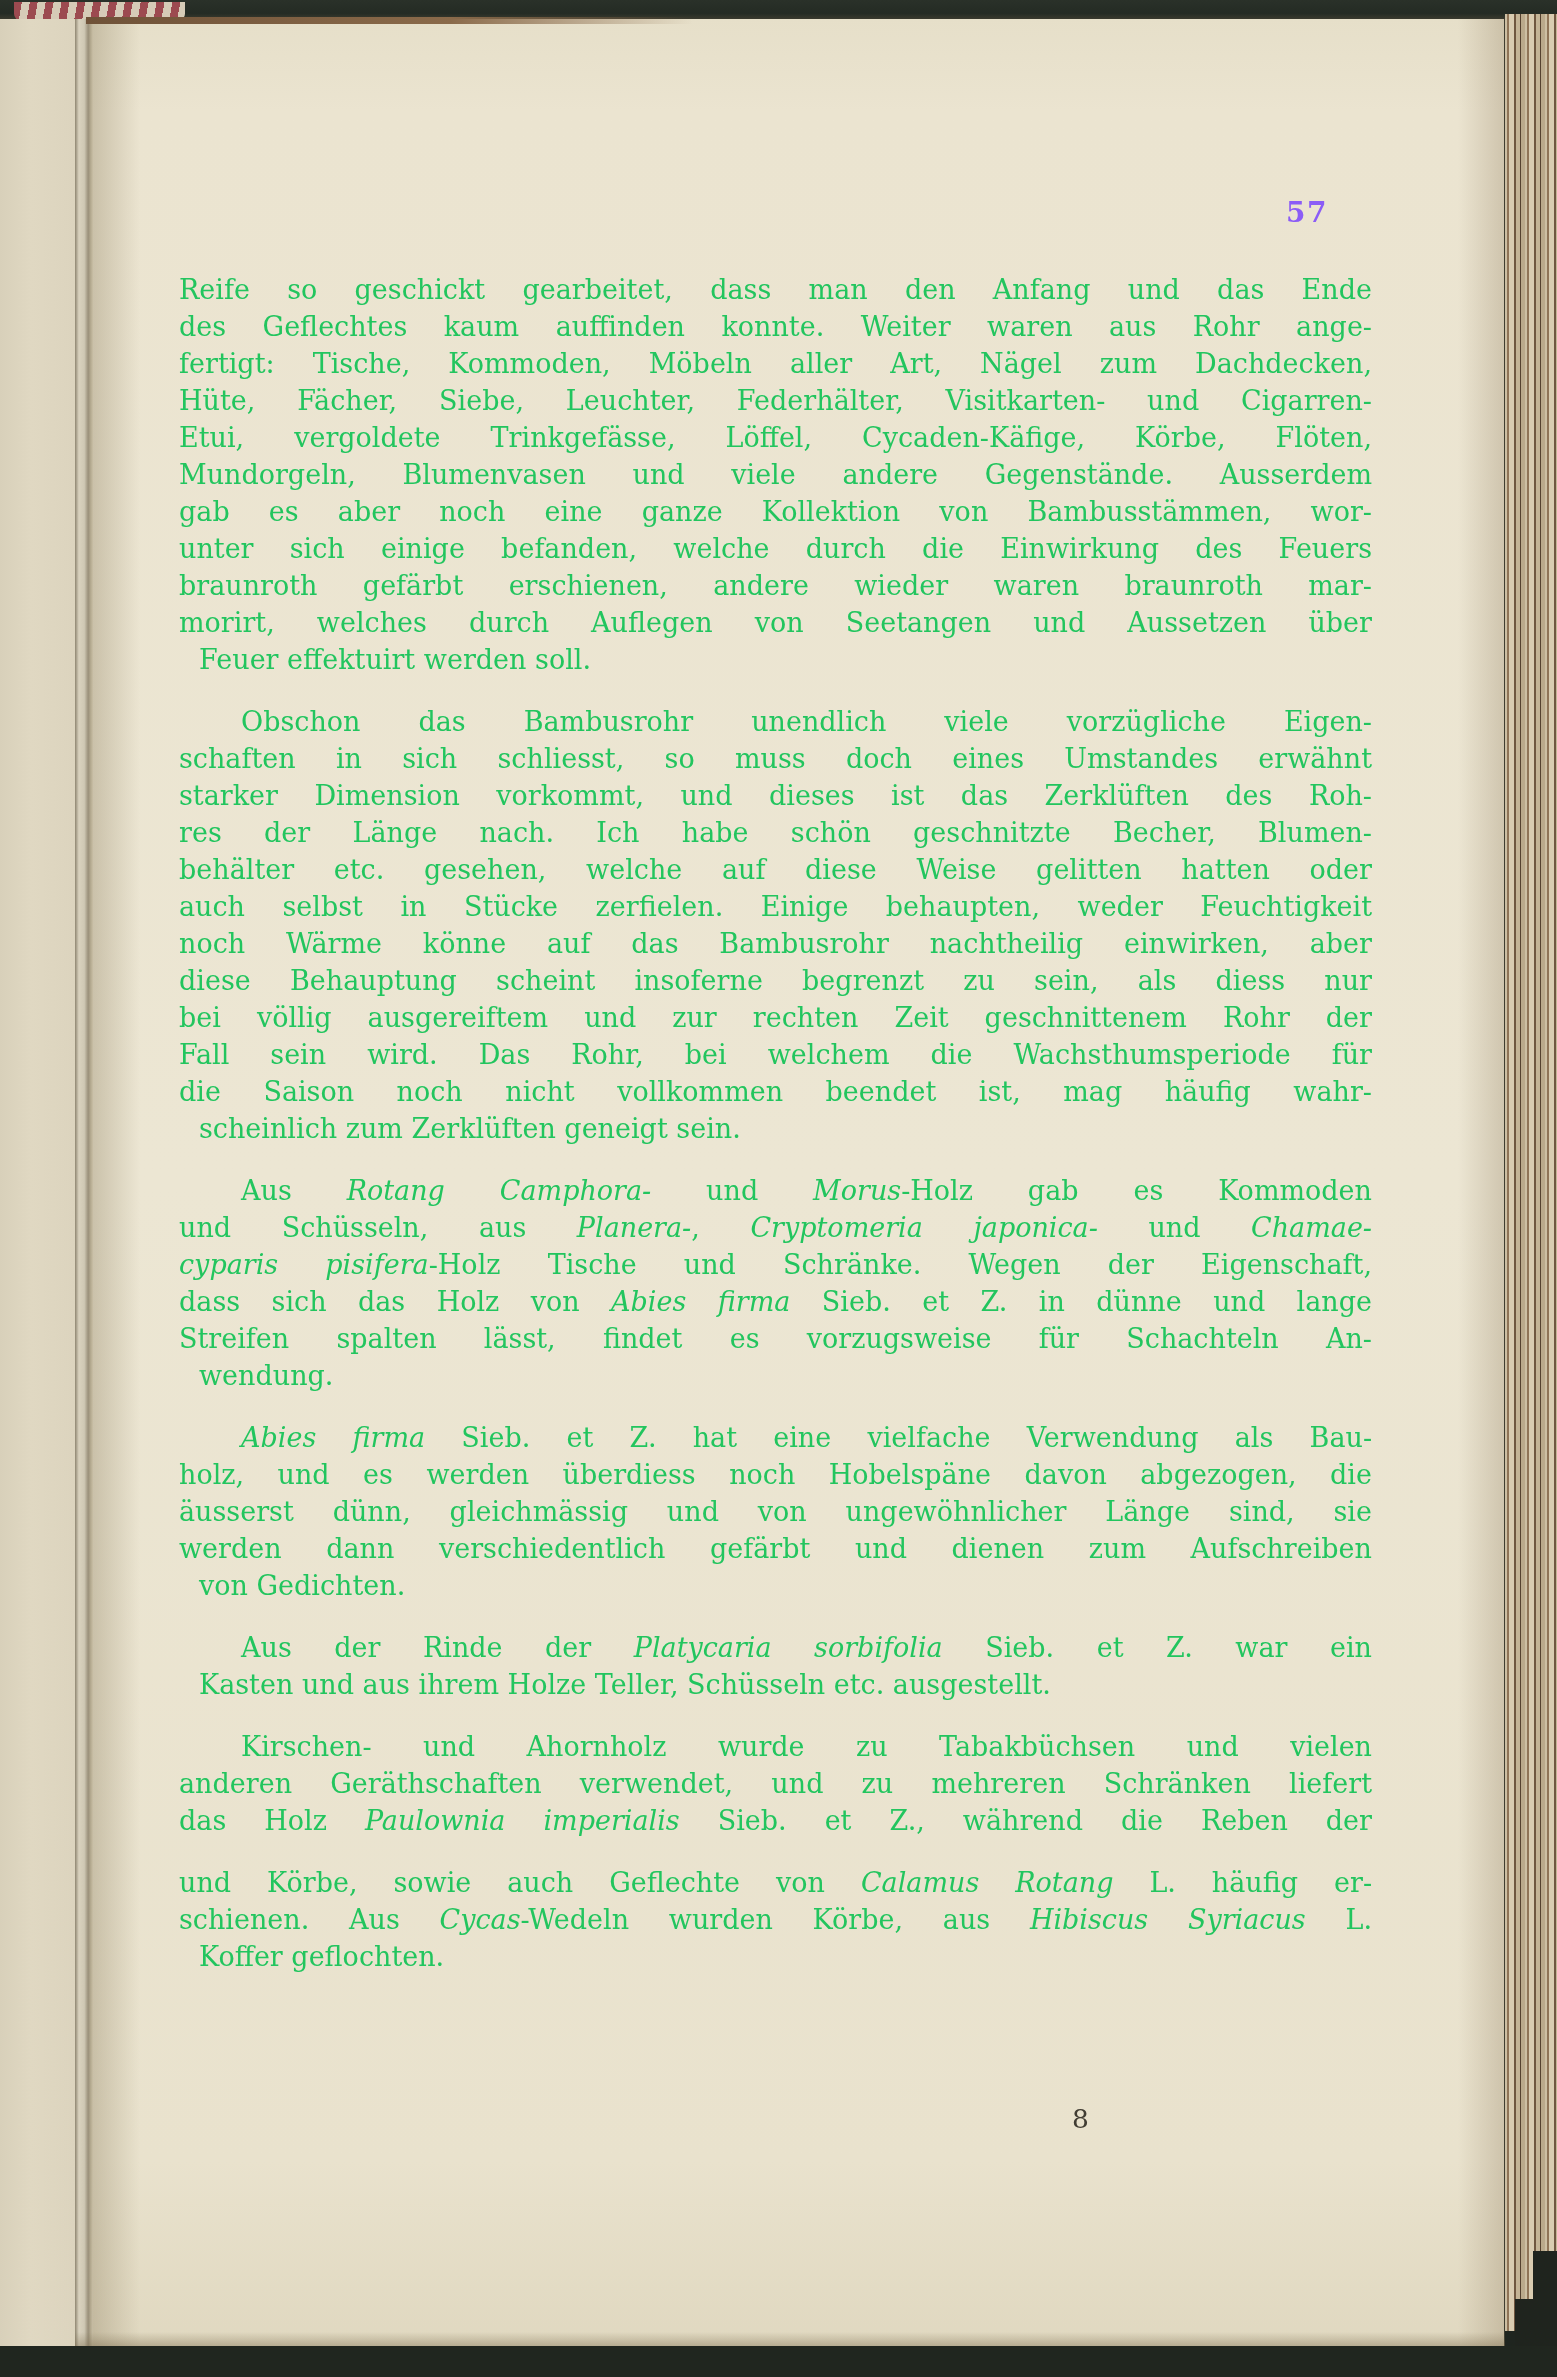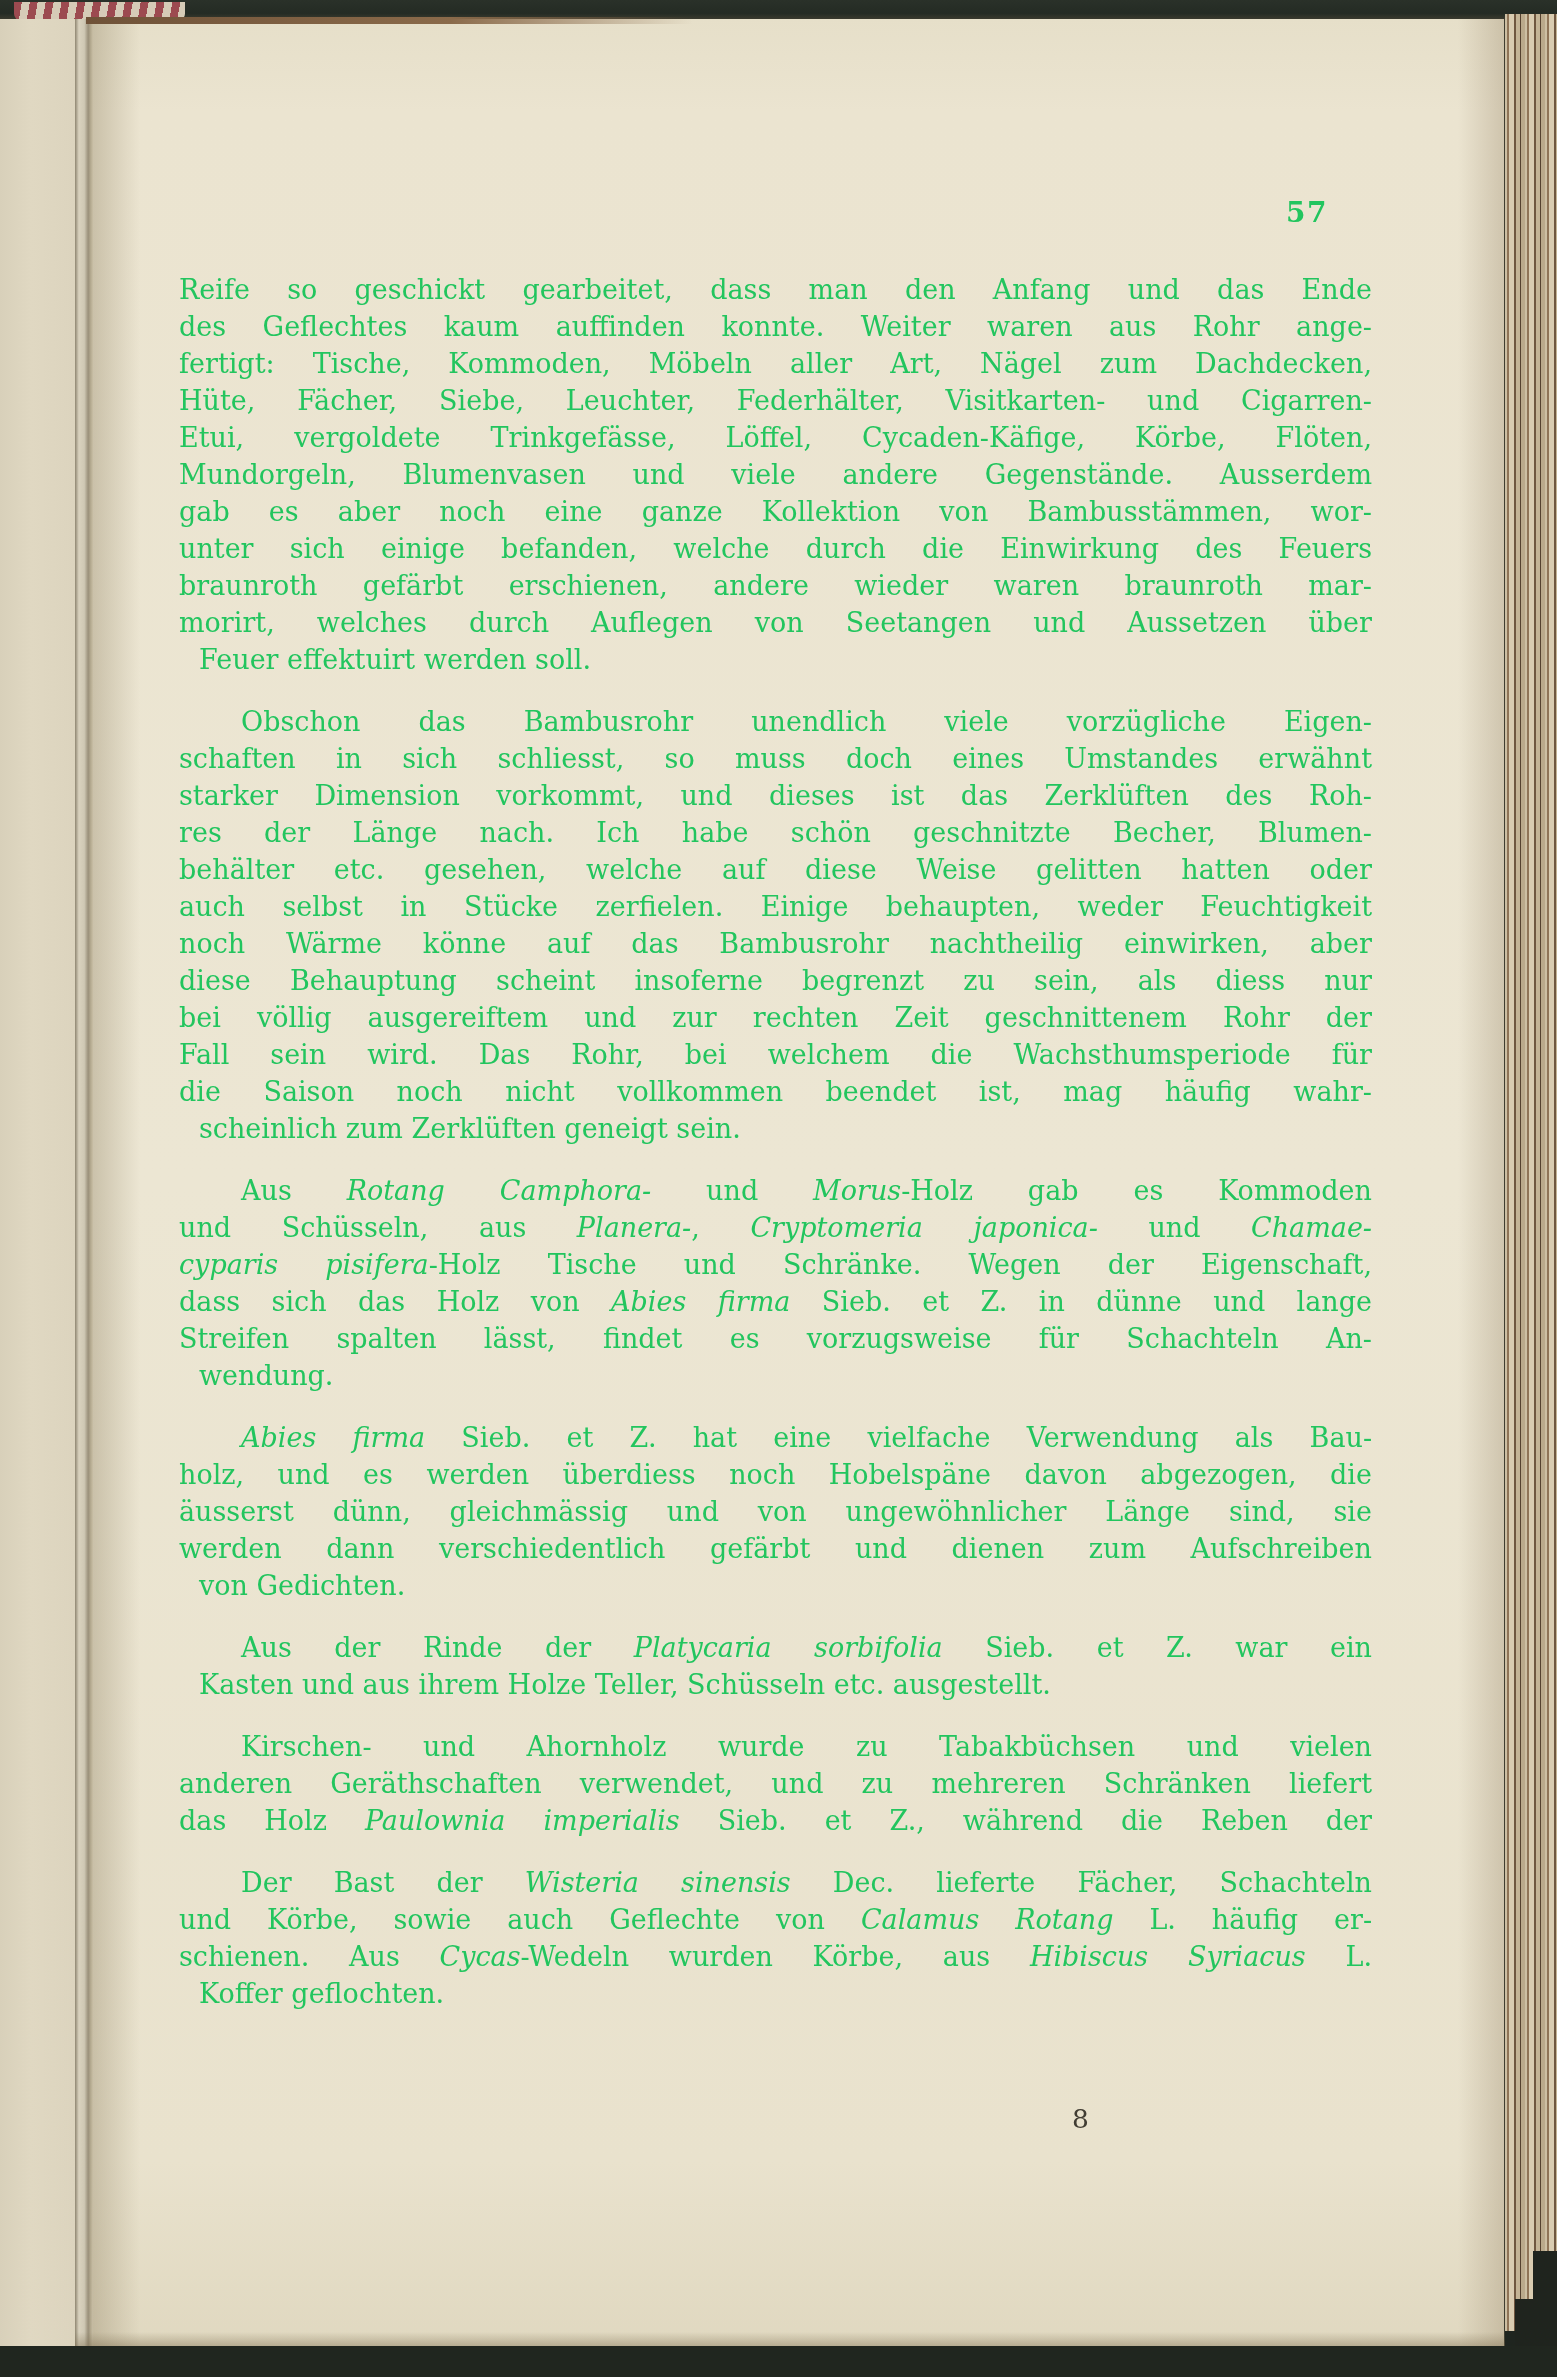--- a/index.html
+++ b/index.html
@@ -64,21 +64,21 @@
     position:absolute;left:75px;top:2332px;width:1430px;height:15.6px;
     background:linear-gradient(180deg,rgba(120,105,75,0),rgba(120,105,75,.45));
   }
   .bottom-edge-band{
     position:absolute;left:0;top:2346px;width:1557px;height:32px;
     background:#20261f;
   }
   
   .page-number{
     position:absolute;left:1286px;top:196px;
-    font-size:28px;font-weight:700;color:#22c55e;letter-spacing:1.6px;
+    font-size:28px;font-weight:700;color:#8b5cf6;letter-spacing:1.6px;
   }
   .body-text{
     position:absolute;left:179px;top:271px;width:1193px;
     font-size:27px;line-height:37px;color:#22c55e;
   }
   .para{margin:0 0 25px 0;}
   .line{
     text-align:justify;
     text-align-last:justify;
     min-height:37px;
@@ -157,21 +157,20 @@
       <div class="para">
         <div class="line first">Aus der Rinde der <i>Platycaria sorbifolia</i> Sieb. et Z. war ein</div>
         <div class="line last">Kasten und aus ihrem Holze Teller, Schüsseln etc. ausgestellt.</div>
       </div>
       <div class="para">
         <div class="line first">Kirschen- und Ahornholz wurde zu Tabakbüchsen und vielen</div>
         <div class="line">anderen Geräthschaften verwendet, und zu mehreren Schränken liefert</div>
         <div class="line">das Holz <i>Paulownia imperialis</i> Sieb. et Z., während die Reben der</div>
       </div>
       <div class="para">
-        <div class="line first">Der Bast der <i>Wisteria sinensis</i> Dec. lieferte Fächer, Schachteln</div>
         <div class="line">und Körbe, sowie auch Geflechte von <i>Calamus Rotang</i> L. häufig er-</div>
         <div class="line">schienen. Aus <i>Cycas</i>-Wedeln wurden Körbe, aus <i>Hibiscus Syriacus</i> L.</div>
         <div class="line last">Koffer geflochten.</div>
       </div>
     </main>
 
   <div class="signature-mark">8</div>
 </div>
 
 

